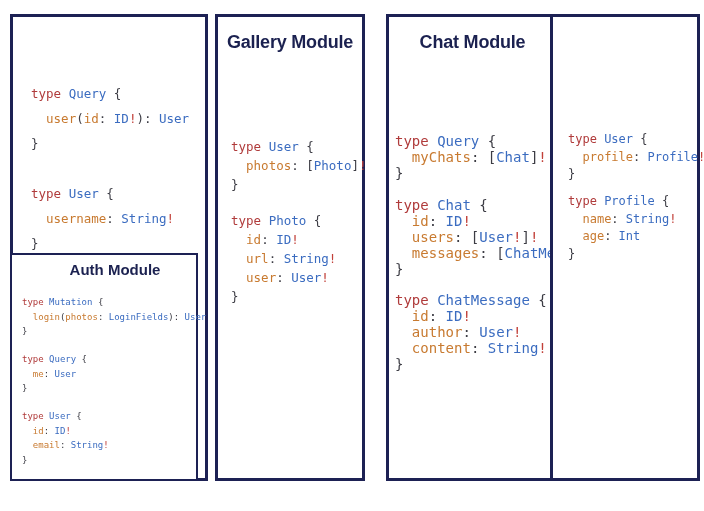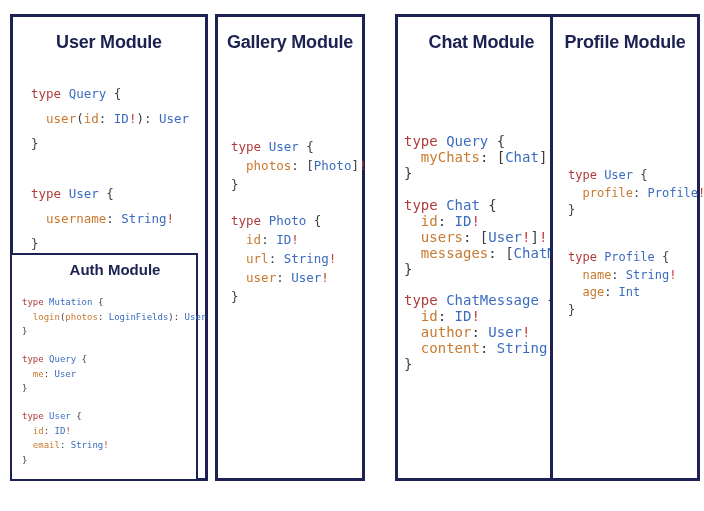--- a/index.html
+++ b/index.html
@@ -15,53 +15,53 @@
   .panel {
     position: absolute;
     top: 14px;
     height: 467px;
     background: #ffffff;
     border: 3px solid var(--c-border, #1d2154);
     box-sizing: border-box;
   }
   #p1 { left: 10px;  width: 198px; }
   #p2 { left: 215px; width: 150px; }
-  #p3 { left: 395px; width: 173px; }
+  #p3 { left: 386px; width: 173px; }
   #p4 { left: 550px; width: 150px; }
 
   .panel > h2 {
     position: absolute; top: 13px; left: 0; right: 0;
     margin: 0; text-align: center;
     font-size: 18px; line-height: 24px; font-weight: bold;
     letter-spacing: -0.2px; white-space: nowrap;
     color: var(--c-title, #1b2150);
   }
 
   .code {
     position: absolute; margin: 0;
     font-family: "DejaVu Sans Mono", "Liberation Mono", monospace;
     white-space: pre;
   }
   #p1 > .code { font-size: 12.5px; line-height: 25px; }
   #p2 > .code { font-size: 12.5px; line-height: 19px; }
   #p3 > .code { font-size: 14px;   line-height: 16px; }
-  #p4 > .code { font-size: 12px;   line-height: 17.5px; margin-top: 36px; }
+  #p4 > .code { font-size: 12px;   line-height: 17.5px; }
 
   #p1 > .b1 { top: 64px;  left: 18px; }
   #p1 > .b2 { top: 164px; left: 18px; }
 
   #p2 > .b1 { top: 120px; left: 13px; }
   #p2 > .b2 { top: 194px; left: 13px; }
 
   #p3 > .b1 { top: 116px; left: 6px; }
   #p3 > .b2 { top: 180px; left: 6px; }
   #p3 > .b3 { top: 275px; left: 6px; }
 
   #p4 > .b1 { top: 114px; left: 15px; }
-  #p4 > .b2 { top: 196px; left: 15px; }
+  #p4 > .b2 { top: 176px; left: 15px; }
 
   #auth {
     position: absolute;
     left: -3px; bottom: -3px; top: 236px;
     width: 188px;
     background: #ffffff;
     border: 2px solid var(--c-border, #1d2154);
     box-sizing: border-box;
   }
   #auth > h3 {
@@ -81,21 +81,20 @@
   .tok-f { color: var(--c-field,   #c87a30); }
   .tok-p { color: var(--c-punct,   #3c3c44); }
   .tok-b { color: var(--c-bang,    #c2413a); }
 </style>
 </head>
 <body>
 
 <div class="stage">
 
   <section class="panel" id="p1">
-    <h2>User Module</h2>
     <pre class="code b1"><span class="tok-k">type</span><span class="tok-p"> </span><span class="tok-t">Query</span><span class="tok-p"> {</span>
 <span class="tok-p">  </span><span class="tok-f">user</span><span class="tok-p">(</span><span class="tok-f">id</span><span class="tok-p">: </span><span class="tok-t">ID</span><span class="tok-b">!</span><span class="tok-p">): </span><span class="tok-t">User</span>
 <span class="tok-p">}</span></pre>
     <pre class="code b2"><span class="tok-k">type</span><span class="tok-p"> </span><span class="tok-t">User</span><span class="tok-p"> {</span>
 <span class="tok-p">  </span><span class="tok-f">username</span><span class="tok-p">: </span><span class="tok-t">String</span><span class="tok-b">!</span>
 <span class="tok-p">}</span></pre>
 
     <div id="auth">
       <h3>Auth Module</h3>
       <pre class="code b1"><span class="tok-k">type</span><span class="tok-p"> </span><span class="tok-t">Mutation</span><span class="tok-p"> {</span>
@@ -134,21 +133,20 @@
 <span class="tok-p">  </span><span class="tok-f">messages</span><span class="tok-p">: [</span><span class="tok-t">ChatMessage</span><span class="tok-p">]</span><span class="tok-b">!</span>
 <span class="tok-p">}</span></pre>
     <pre class="code b3"><span class="tok-k">type</span><span class="tok-p"> </span><span class="tok-t">ChatMessage</span><span class="tok-p"> {</span>
 <span class="tok-p">  </span><span class="tok-f">id</span><span class="tok-p">: </span><span class="tok-t">ID</span><span class="tok-b">!</span>
 <span class="tok-p">  </span><span class="tok-f">author</span><span class="tok-p">: </span><span class="tok-t">User</span><span class="tok-b">!</span>
 <span class="tok-p">  </span><span class="tok-f">content</span><span class="tok-p">: </span><span class="tok-t">String</span><span class="tok-b">!</span>
 <span class="tok-p">}</span></pre>
   </section>
 
   <section class="panel" id="p4">
-    <h2>Profile Module</h2>
     <pre class="code b1"><span class="tok-k">type</span><span class="tok-p"> </span><span class="tok-t">User</span><span class="tok-p"> {</span>
 <span class="tok-p">  </span><span class="tok-f">profile</span><span class="tok-p">: </span><span class="tok-t">Profile</span><span class="tok-b">!</span>
 <span class="tok-p">}</span></pre>
     <pre class="code b2"><span class="tok-k">type</span><span class="tok-p"> </span><span class="tok-t">Profile</span><span class="tok-p"> {</span>
 <span class="tok-p">  </span><span class="tok-f">name</span><span class="tok-p">: </span><span class="tok-t">String</span><span class="tok-b">!</span>
 <span class="tok-p">  </span><span class="tok-f">age</span><span class="tok-p">: </span><span class="tok-t">Int</span>
 <span class="tok-p">}</span></pre>
   </section>
 
 </div>

